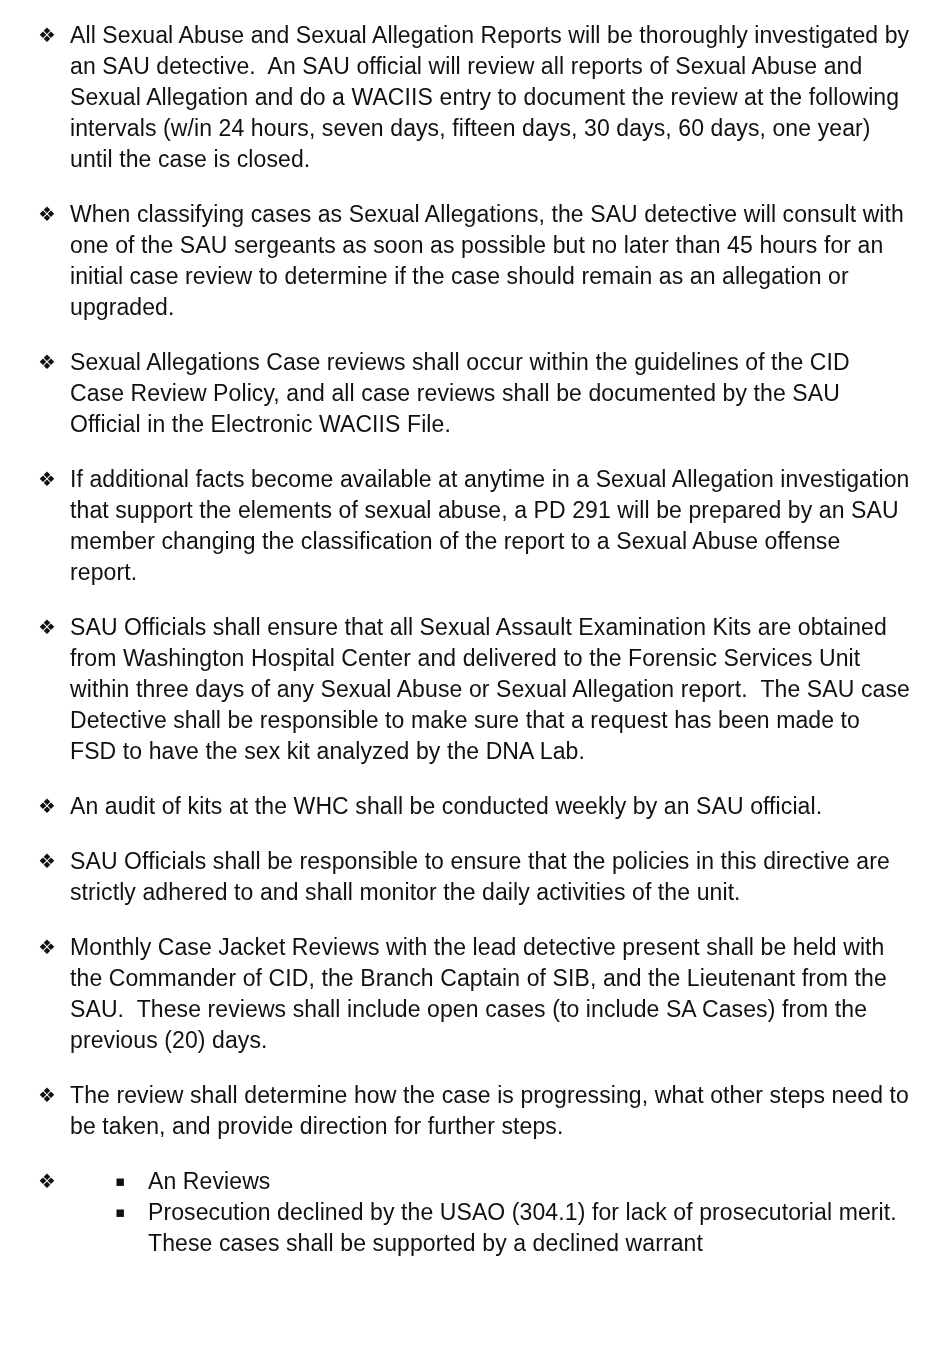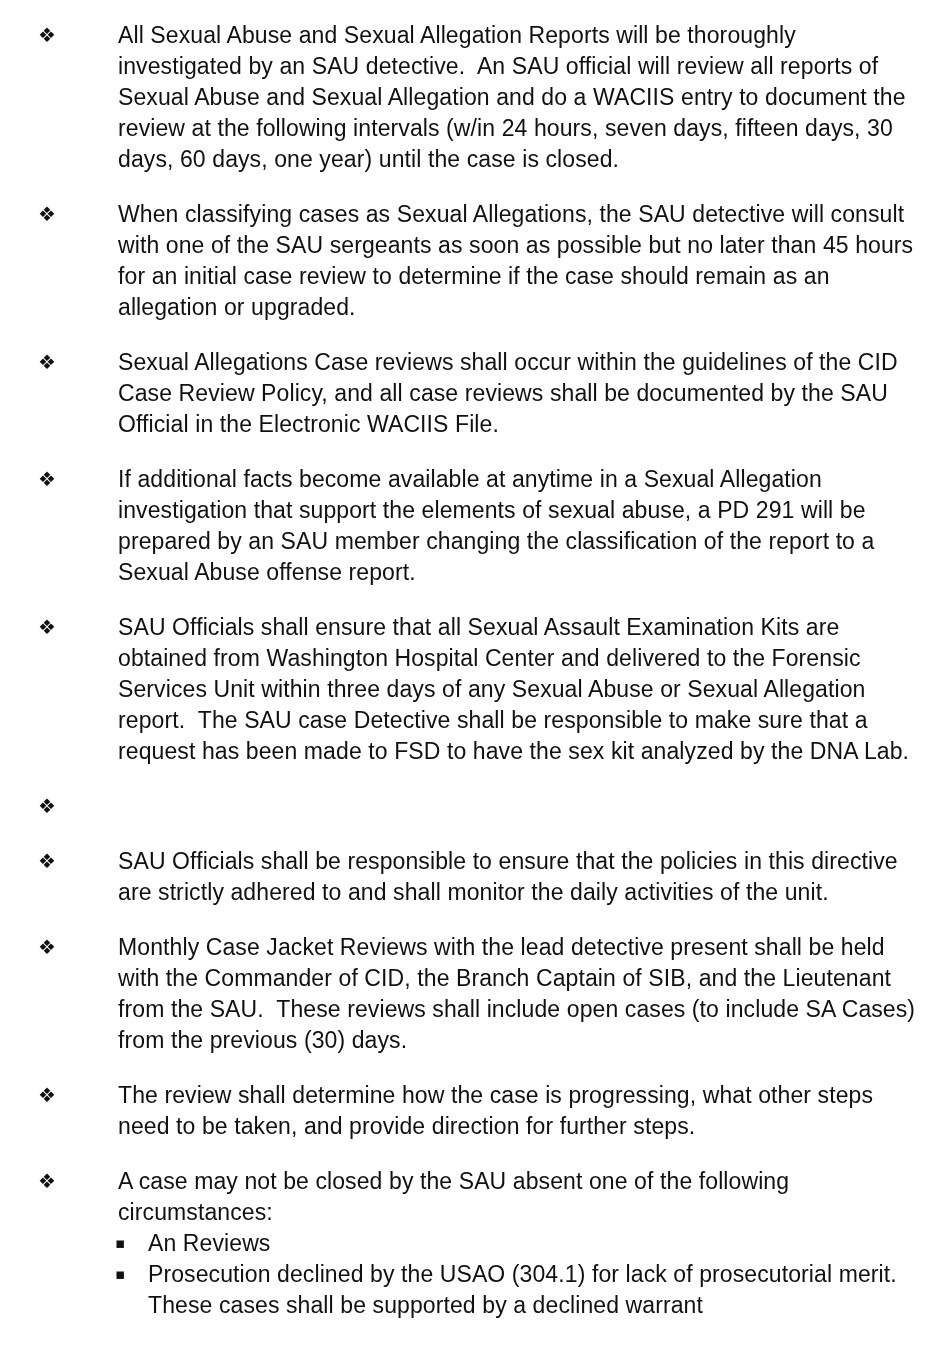--- a/index.html
+++ b/index.html
@@ -36,21 +36,20 @@
     font-family: "DejaVu Sans", sans-serif;
     font-size: 20px;
     line-height: 31px;
     color: #111111;
   }
   .item-text {
     display: block;
     max-width: 840px;
     white-space: pre-wrap;
     letter-spacing: 0.1px;
-    margin-left: 48px;
   }
   .text-col {
     display: block;
     max-width: 840px;
   }
   .subitem {
     display: flex;
     align-items: flex-start;
     margin-left: 42px;
   }
@@ -96,41 +95,41 @@
     <span class="item-text">If additional facts become available at anytime in a Sexual Allegation investigation that support the elements of sexual abuse, a PD 291 will be prepared by an SAU member changing the classification of the report to a Sexual Abuse offense report.</span>
   </div>
 
   <div class="item">
     <span class="bullet">❖</span>
     <span class="item-text">SAU Officials shall ensure that all Sexual Assault Examination Kits are obtained from Washington Hospital Center and delivered to the Forensic Services Unit within three days of any Sexual Abuse or Sexual Allegation report.  The SAU case Detective shall be responsible to make sure that a request has been made to FSD to have the sex kit analyzed by the DNA Lab.</span>
   </div>
 
   <div class="item">
     <span class="bullet">❖</span>
+    <span class="item-text">An audit of kits at the WHC shall be conducted weekly by an SAU official.</span>
   </div>
 
   <div class="item">
     <span class="bullet">❖</span>
     <span class="item-text">SAU Officials shall be responsible to ensure that the policies in this directive are strictly adhered to and shall monitor the daily activities of the unit.</span>
   </div>
 
   <div class="item">
     <span class="bullet">❖</span>
-    <span class="item-text">Monthly Case Jacket Reviews with the lead detective present shall be held with the Commander of CID, the Branch Captain of SIB, and the Lieutenant from the SAU.  These reviews shall include open cases (to include SA Cases) from the previous (30) days.</span>
+    <span class="item-text">Monthly Case Jacket Reviews with the lead detective present shall be held with the Commander of CID, the Branch Captain of SIB, and the Lieutenant from the SAU.  These reviews shall include open cases (to include SA Cases) from the previous (20) days.</span>
   </div>
 
   <div class="item">
     <span class="bullet">❖</span>
     <span class="item-text">The review shall determine how the case is progressing, what other steps need to be taken, and provide direction for further steps.</span>
   </div>
 
   <div class="item">
     <span class="bullet">❖</span>
     <div class="text-col">
-      <span class="item-text">A case may not be closed by the SAU absent one of the following circumstances:</span>
       <div class="subitem">
         <span class="sub-bullet">▪</span>
         <span class="sub-text">An Reviews</span>
       </div>
       <div class="subitem">
         <span class="sub-bullet">▪</span>
         <span class="sub-text">Prosecution declined by the USAO (304.1) for lack of prosecutorial merit.  These cases shall be supported by a declined warrant</span>
       </div>
     </div>
   </div>

